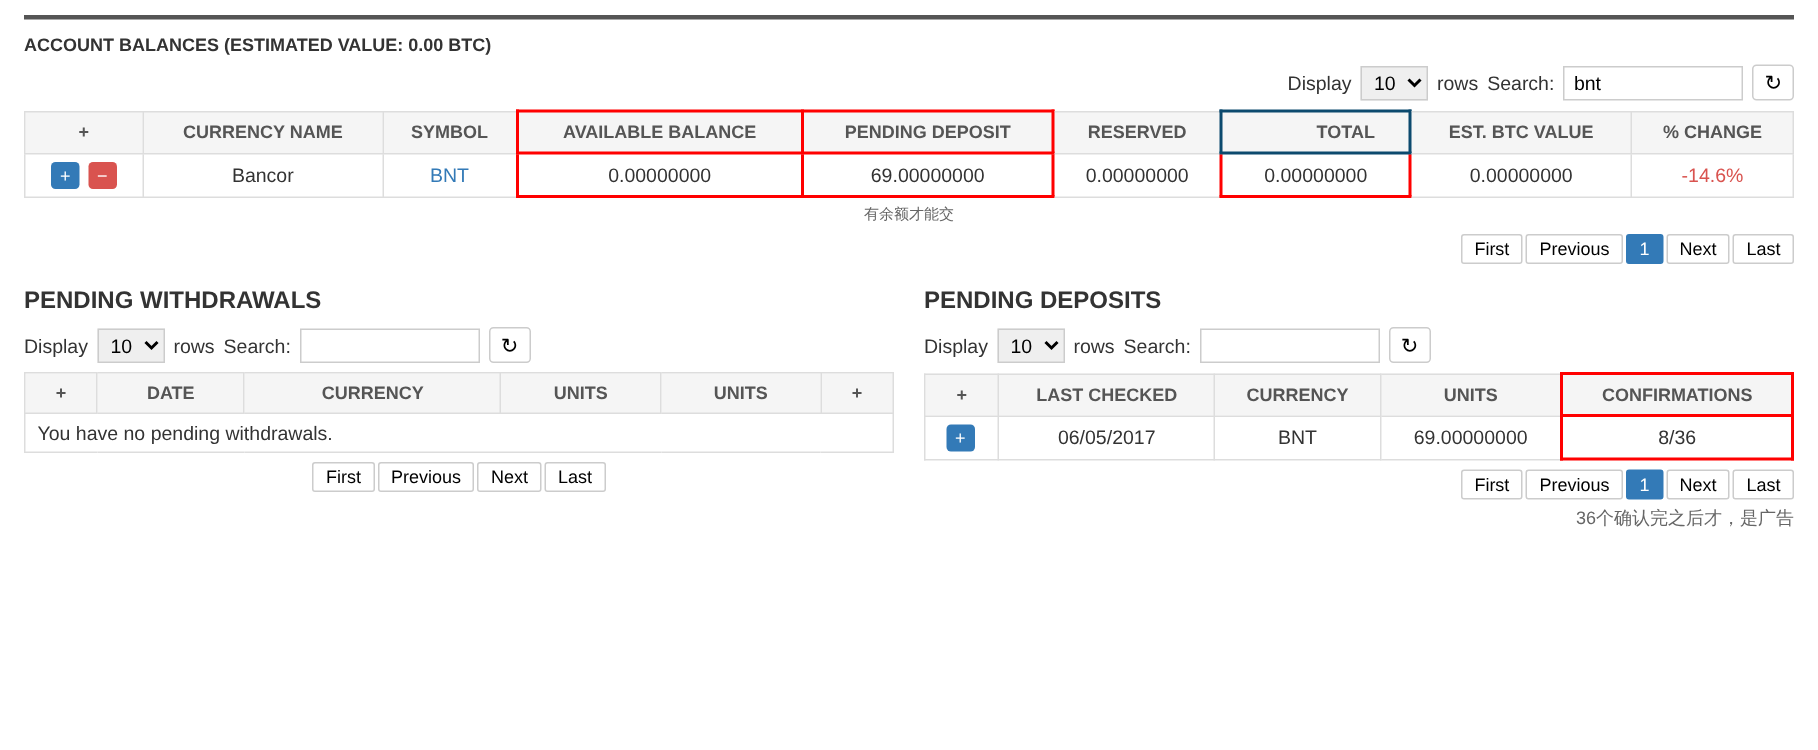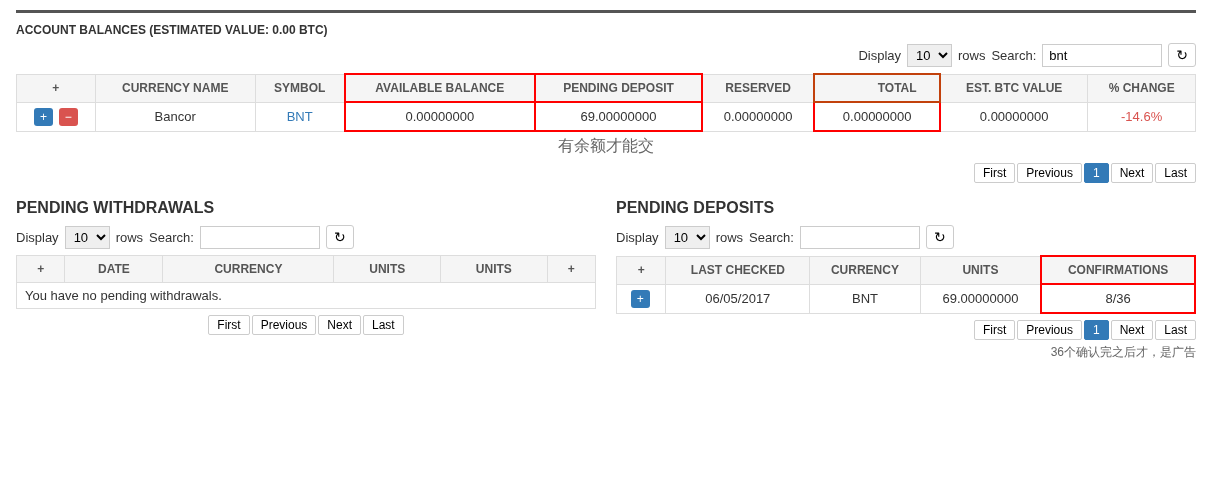--- a/index.html
+++ b/index.html
@@ -134,21 +134,21 @@
     }
     .two-col {
       display: grid;
       grid-template-columns: 1fr 1fr;
       gap: 20px;
       margin-top: 16px;
     }
     .annotation {
       text-align: center;
       color: #666;
-      font-size: 16px;
+      font-size: 10px;
       margin-top: 4px;
     }
     .corner-note {
       text-align: right;
       font-size: 12px;
       color: #666;
       margin-top: 4px;
     }
     .negative { color: #d9534f; }
     .top-bar {
@@ -181,21 +181,21 @@
   <div style="position:relative;">
     <table>
       <thead>
         <tr>
           <th>+</th>
           <th>CURRENCY NAME</th>
           <th>SYMBOL</th>
           <th style="border:2px solid red;">AVAILABLE BALANCE</th>
           <th style="border:2px solid red;">PENDING DEPOSIT</th>
           <th>RESERVED</th>
-          <th style="border:2px solid #c2410c;padding-left:48px;">TOTAL</th>
+          <th style="border:2px solid #0c4a6e;padding-left:48px;">TOTAL</th>
           <th>EST. BTC VALUE</th>
           <th>% CHANGE</th>
         </tr>
       </thead>
       <tbody>
         <tr>
           <td>
             <button class="btn-blue-sm">+</button>
             <button class="btn-red-sm">−</button>
           </td>

